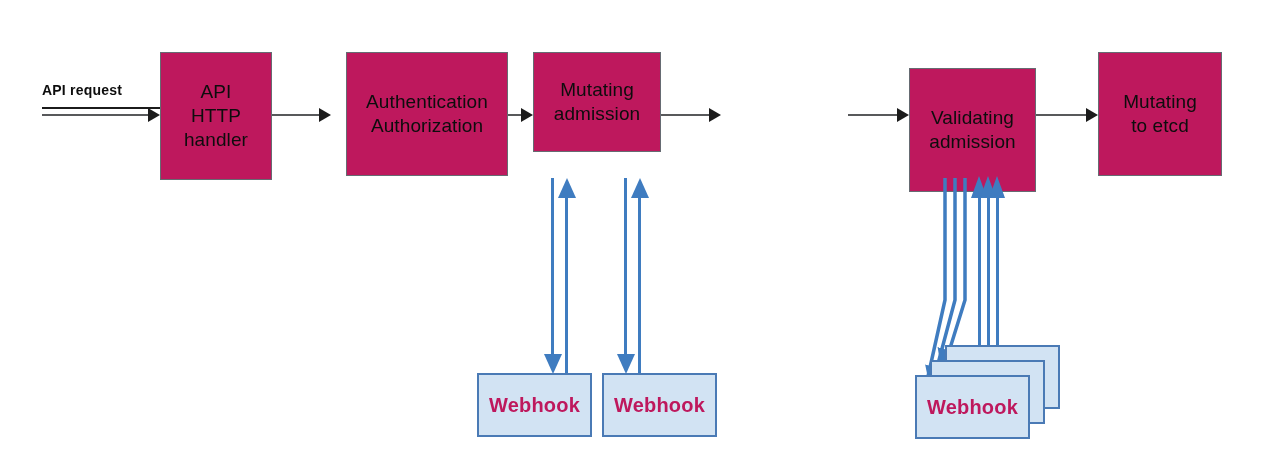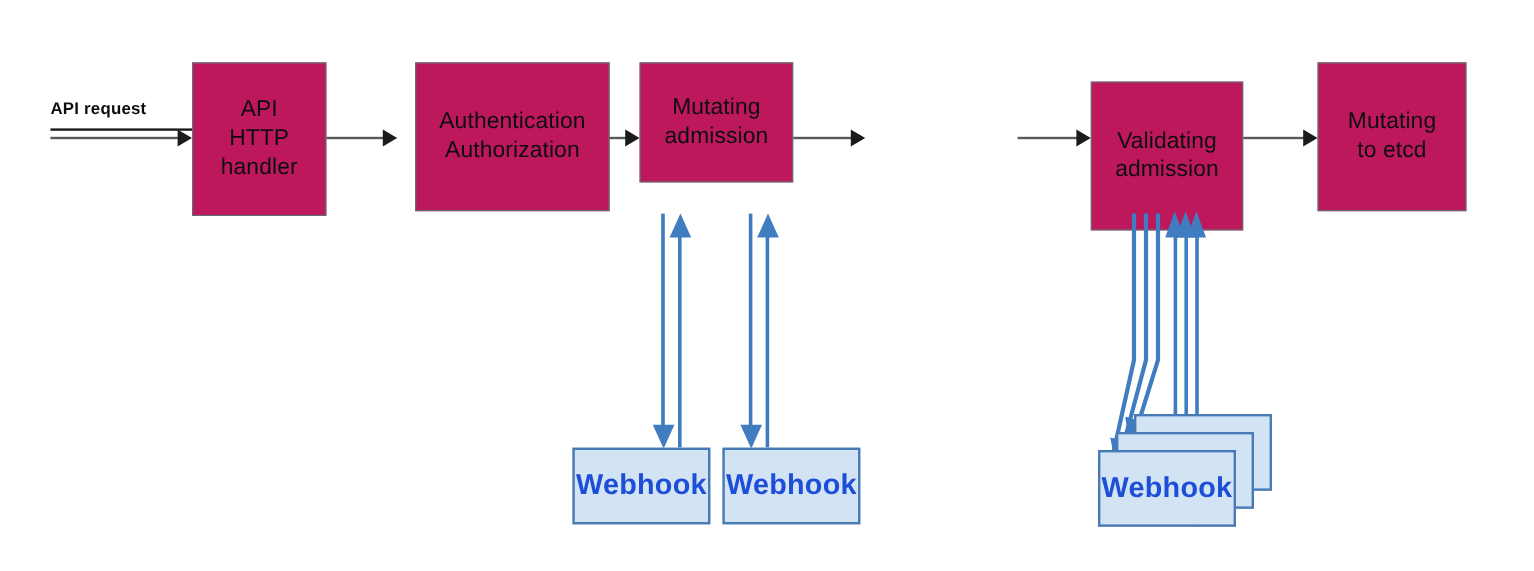--- a/index.html
+++ b/index.html
@@ -36,22 +36,22 @@
   
   .wh-box {
     position: absolute;
     box-sizing: border-box;
     background: #d2e3f3;
     border: 2.5px solid #4a7ab5;
     display: flex;
     align-items: center;
     justify-content: center;
     text-align: center;
-    color: #1d4ed8;
-    font-size: 24px;
+    color: #be185d;
+    font-size: 20px;
     font-weight: 600;
     letter-spacing: 0.2px;
   }
   .wh-stack-back {
     background: #d2e3f3;
     border: 2.5px solid #4a7ab5;
   }
   
   .h-line {
     position: absolute;

